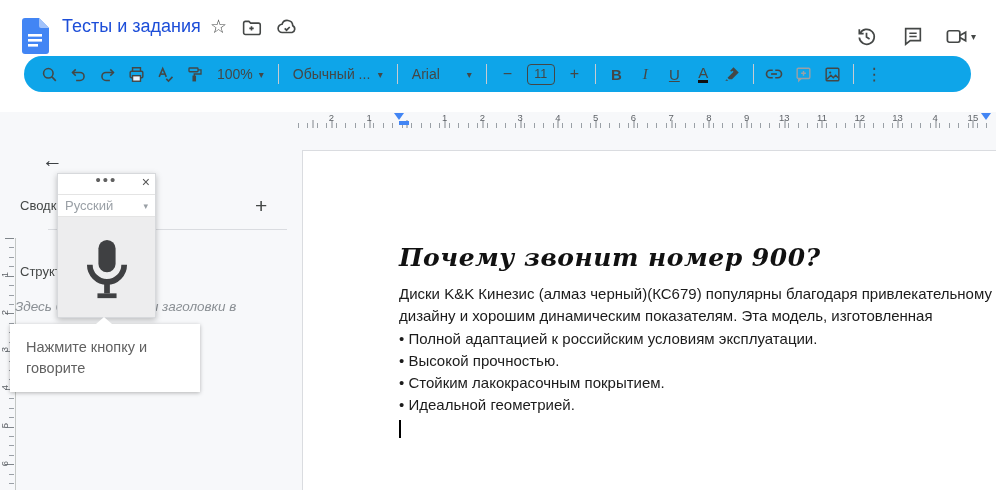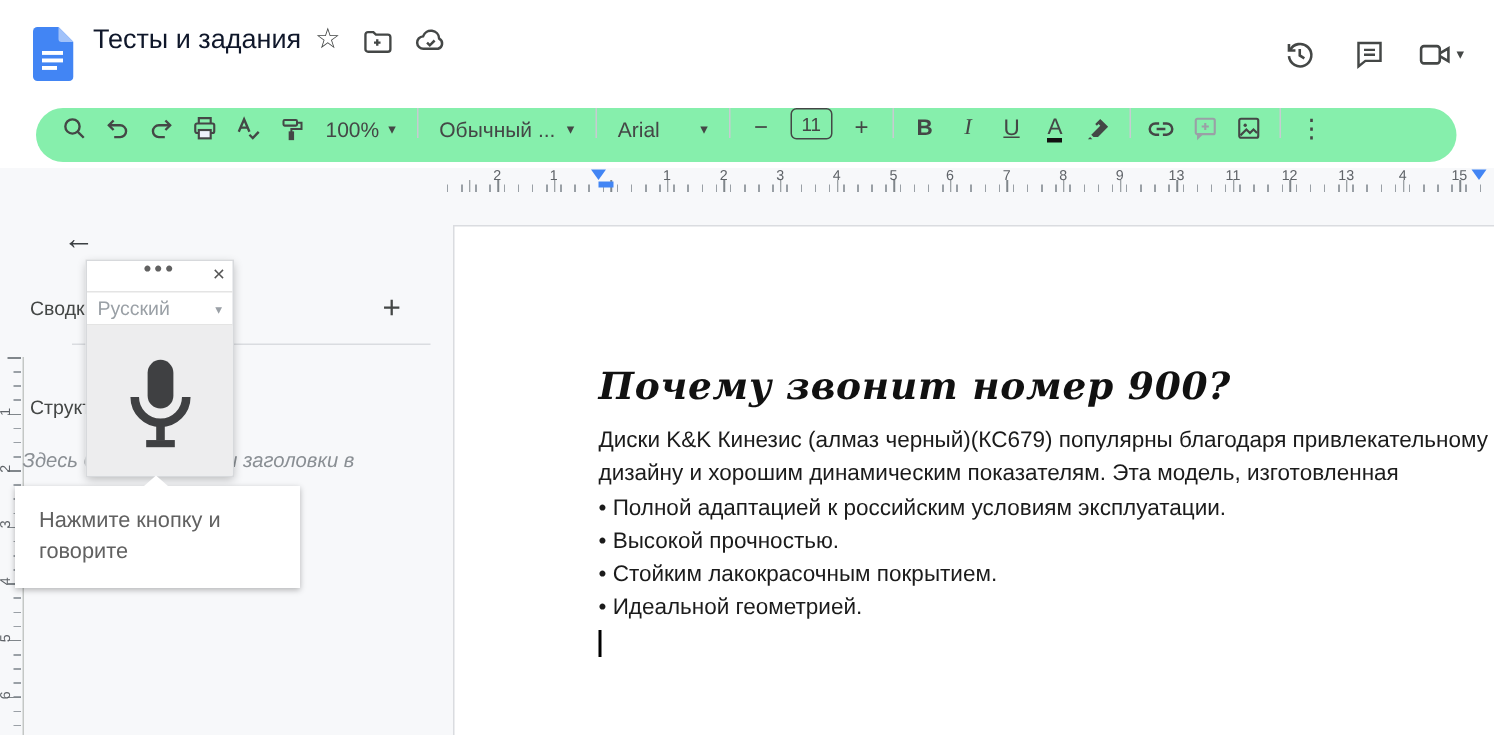--- a/index.html
+++ b/index.html
@@ -3,33 +3,33 @@
 <meta charset="utf-8">
 <style>
   * { margin:0; padding:0; box-sizing:border-box; }
   html,body { background:#fff; }
   body { font-family:"Liberation Sans", sans-serif; }
   .stage { position:relative; width:996px; height:490px; overflow:hidden; background:#fff; }
 
   
   .header { position:absolute; left:0; top:0; width:996px; height:112px; background:#fff; z-index:10; }
   .docs-logo { position:absolute; left:22px; top:18px; width:27px; height:36px; }
-  .doc-title { position:absolute; left:62px; top:16px; font-size:18px; color:#0f172a; }
+  .doc-title { position:absolute; left:62px; top:16px; font-size:18px; color:#1d4ed8; }
   .title-icons { position:absolute; left:210px; top:16px; display:flex; align-items:center; gap:14px; color:#444746; }
   .title-icons .glyph { font-size:19px; line-height:22px; cursor:pointer; }
   .menubar { position:absolute; left:56px; top:40px; display:flex; }
   .menu-item { font-size:14.5px; color:#1f1f1f; padding:2px 7px; border-radius:4px; cursor:pointer; }
   .header-right { position:absolute; right:20px; top:22px; display:flex; align-items:center; gap:18px; color:#444746; }
   .hbtn { width:28px; height:28px; display:flex; align-items:center; justify-content:center; }
   .cam-wrap { display:flex; align-items:center; gap:3px; }
   .dd { font-size:10px; color:#444746; }
 
   
-  .toolbar { position:absolute; left:24px; top:72px; width:947px; height:36px; background:#86efac; border-radius:18px;
-             display:flex; padding:0 10px 0 12px; gap:2px; z-index:10; color:#444746; }
+  .toolbar { position:absolute; left:24px; top:56px; width:947px; height:36px; background:#0ea5e9; border-radius:18px;
+             display:flex; align-items:center; padding:0 10px 0 12px; gap:2px; z-index:10; color:#444746; }
   .tbtn { min-width:27px; height:27px; display:flex; align-items:center; justify-content:center; border-radius:4px; cursor:pointer; }
   .tsep { width:1px; height:20px; background:#c7cbd1; margin:0 5px; }
   .tsel { display:flex; align-items:center; gap:6px; padding:0 7px; height:27px; border-radius:4px; cursor:pointer; font-size:14px; color:#444746; }
   .size-box { width:28px; height:21px; border:1.5px solid #444746; border-radius:4px; display:flex; align-items:center; justify-content:center;
               font-size:12.5px; color:#444746; margin:0 4px; cursor:text; }
   .fmt { font-size:15px; color:#444746; }
   .fmt.b { font-weight:bold; }
   .fmt.i { font-family:"Liberation Serif", serif; font-style:italic; }
   .fmt.u { text-decoration:underline; }
   .fmt.a { border-bottom:3px solid #111; line-height:15px; }

